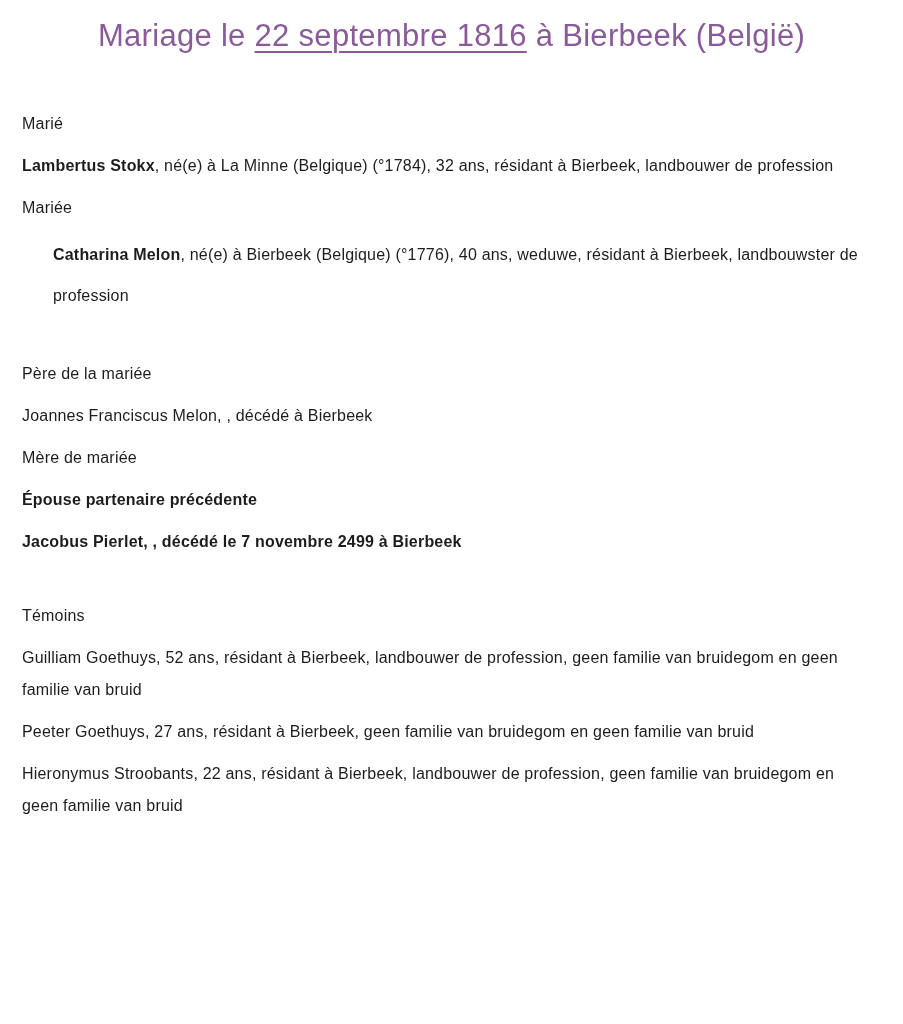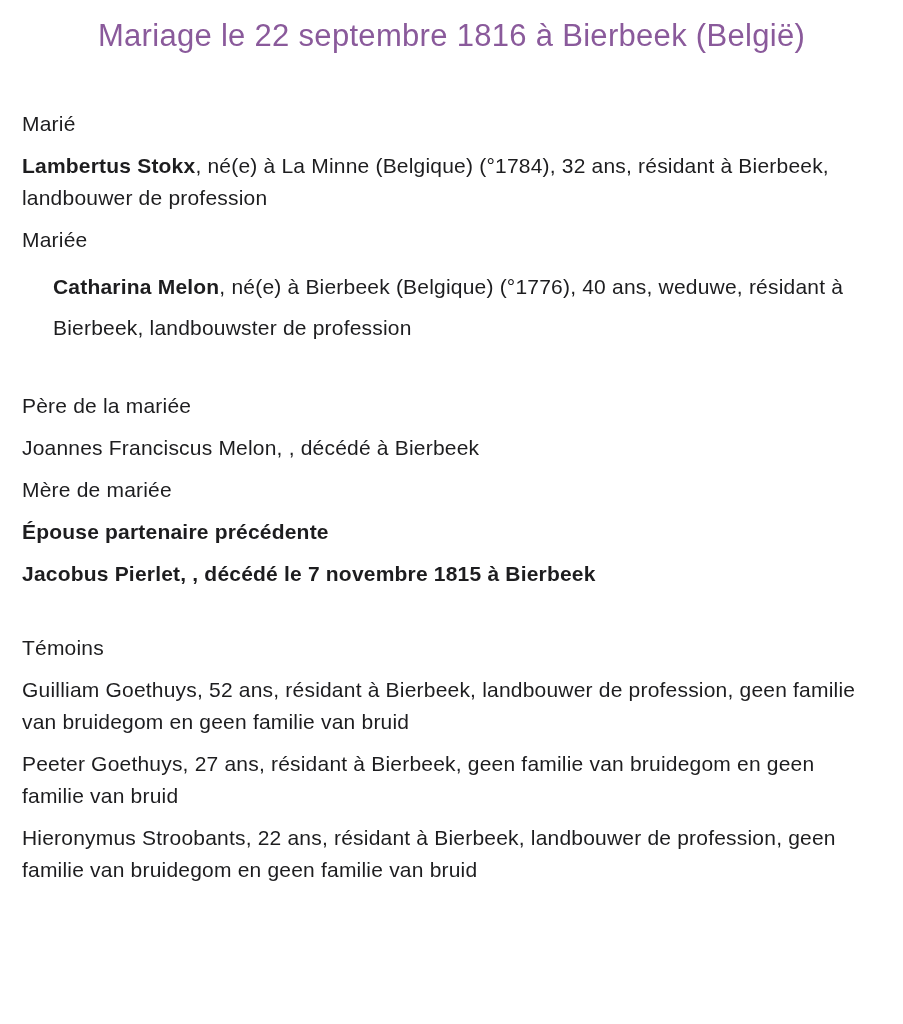--- a/index.html
+++ b/index.html
@@ -20,27 +20,28 @@
   .title {
     font-size: 31px;
     line-height: 40px;
     font-weight: 400;
     color: #8a5a9b;
     text-align: center;
     margin: 6px 0 52px 0;
     letter-spacing: 0.3px;
   }
   .title .underlined {
+    text-decoration: underline;
     text-decoration-thickness: 2px;
     text-underline-offset: 5px;
     color: inherit;
     cursor: pointer;
   }
   p {
-    font-size: 21px;
+    font-size: 16px;
     line-height: 32px;
     margin: 0 0 10px 0;
     max-width: 850px;
     letter-spacing: 0.2px;
   }
   p.loose { line-height: 41px; margin-left: 31px; }
   .bold, strong { font-weight: bold; }
   .gap-large { margin-top: 42px; display: block; }
   section { display: block; }
 </style>
@@ -59,21 +60,21 @@
   <section>
     <p>Mariée</p>
     <p class="loose"><strong>Catharina Melon</strong><span>, né(e) à Bierbeek (Belgique) (°1776), 40 ans, weduwe, résidant à Bierbeek, landbouwster de profession</span></p>
   </section>
 
   <section class="gap-large">
     <p>Père de la mariée</p>
     <p>Joannes Franciscus Melon, , décédé à Bierbeek</p>
     <p>Mère de mariée</p>
     <p class="bold">Épouse partenaire précédente</p>
-    <p class="bold">Jacobus Pierlet, , décédé le 7 novembre 1815 à Bierbeek</p>
+    <p class="bold">Jacobus Pierlet, , décédé le 7 novembre 2499 à Bierbeek</p>
   </section>
 
   <section class="gap-large">
     <p>Témoins</p>
     <p>Guilliam Goethuys, 52 ans, résidant à Bierbeek, landbouwer de profession, geen familie van bruidegom en geen familie van bruid</p>
     <p>Peeter Goethuys, 27 ans, résidant à Bierbeek, geen familie van bruidegom en geen familie van bruid</p>
     <p>Hieronymus Stroobants, 22 ans, résidant à Bierbeek, landbouwer de profession, geen familie van bruidegom en geen familie van bruid</p>
   </section>
 
 </main>

